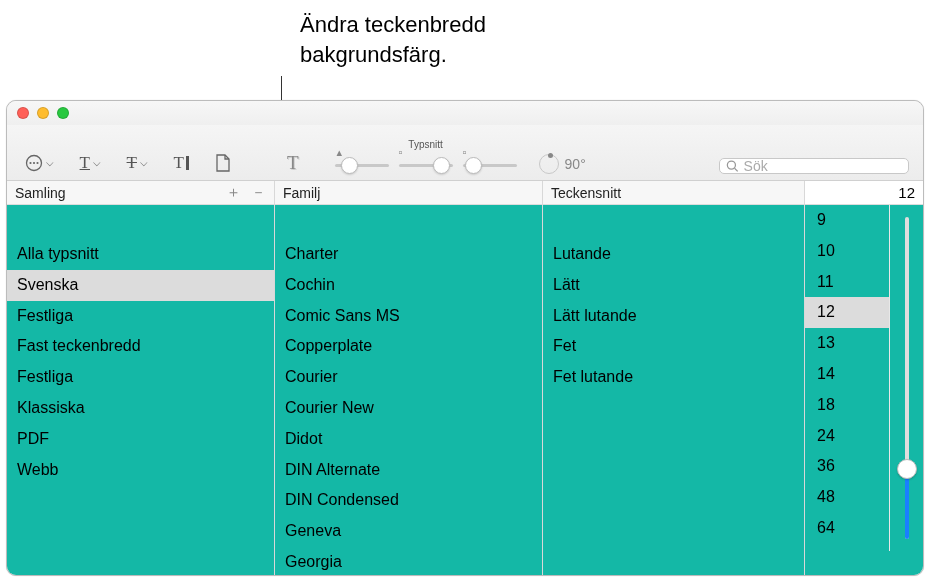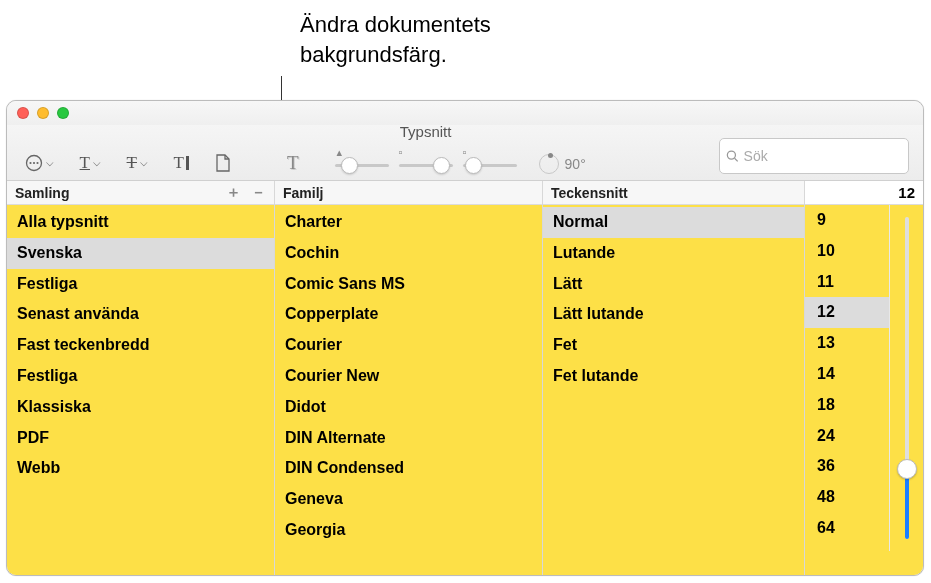--- a/index.html
+++ b/index.html
@@ -89,23 +89,23 @@
       align-items: center;
       gap: 18px;
     }
     .typsnitt-group {
       display: flex;
       flex-direction: column;
       align-items: center;
       margin-left: 20px;
     }
     .typsnitt-label {
-      font-size: 15px;
+      font-size: 10px;
       color: #555;
-      margin-bottom: 12px;
+      margin-bottom: 2px;
       text-align: center;
     }
     .sliders {
       display: flex;
       gap: 10px;
     }
     .slider {
       position: relative;
       width: 54px;
       height: 22px;
@@ -156,21 +156,21 @@
       top: -2px;
       left: 8px;
       width: 5px;
       height: 5px;
       background: #888;
       border-radius: 50%;
     }
     .search-box {
       margin-left: auto;
       width: 190px;
-      height: 36px;
+      height: 16px;
       background: #fff;
       border: 1px solid #c8c8c8;
       border-radius: 5px;
       display: flex;
       align-items: center;
       padding: 0 6px;
       gap: 5px;
     }
     .search-box input {
       border: none;
@@ -179,22 +179,21 @@
       width: 100%;
       color: #333;
       background: transparent;
     }
     .search-box input::placeholder {
       color: #aaa;
     }
     .columns {
       display: flex;
       height: calc(100% - 80px);
-      background: #fde047;
-      font-weight: bold;
+      background: #14b8a6;
     }
     .col {
       border-right: 1px solid #d8d8d8;
       overflow: hidden;
       display: flex;
       flex-direction: column;
     }
     .col-collection { width: 268px; }
     .col-family { width: 268px; }
     .col-typeface { width: 262px; }
@@ -214,20 +213,21 @@
       margin-left: auto;
       display: flex;
       gap: 10px;
       color: #888;
       font-size: 15px;
     }
     .list {
       flex: 1;
       overflow-y: auto;
       padding-top: 2px;
+      margin-top: 32px;
     }
     .list-item {
       padding: 3px 10px;
       font-size: 16px;
       color: #000;
       cursor: pointer;
       line-height: 1.55;
     }
     .list-item.selected {
       background: #dcdcdc;
@@ -287,21 +287,21 @@
       border-radius: 50%;
       box-shadow: 0 1px 2px rgba(0,0,0,0.2);
     }
     .icon-svg { display: inline-block; vertical-align: middle; }
     .strike { text-decoration: line-through; }
   </style>
 </head>
 <body>
 
 <div class="callout">
-  <div>Ändra dokumentets</div>
+  <div>Ändra teckenbredd</div>
   <div>bakgrundsfärg.</div>
 </div>
 <div class="callout-line"></div>
 
 <div class="window">
   <div class="titlebar">
     <div class="traffic-light tl-close"></div>
     <div class="traffic-light tl-min"></div>
     <div class="traffic-light tl-max"></div>
   </div>
@@ -382,21 +382,20 @@
         <span>Samling</span>
         <div class="hbtns">
           <span style="cursor:pointer;">＋</span>
           <span style="cursor:pointer;">－</span>
         </div>
       </div>
       <div class="list" id="list-collections">
           <div class="list-item">Alla typsnitt</div>
           <div class="list-item selected">Svenska</div>
           <div class="list-item">Festliga</div>
-          <div class="list-item">Senast använda</div>
           <div class="list-item">Fast teckenbredd</div>
           <div class="list-item">Festliga</div>
           <div class="list-item">Klassiska</div>
           <div class="list-item">PDF</div>
           <div class="list-item">Webb</div>
         </div>
     </div>
 
     <div class="col col-family">
       <div class="col-header">
@@ -415,21 +414,20 @@
           <div class="list-item">Geneva</div>
           <div class="list-item">Georgia</div>
         </div>
     </div>
 
     <div class="col col-typeface">
       <div class="col-header">
         <span>Teckensnitt</span>
       </div>
       <div class="list" id="list-typefaces">
-          <div class="list-item selected">Normal</div>
           <div class="list-item">Lutande</div>
           <div class="list-item">Lätt</div>
           <div class="list-item">Lätt lutande</div>
           <div class="list-item">Fet</div>
           <div class="list-item">Fet lutande</div>
         </div>
     </div>
 
     <div class="col col-size">
       <div class="size-input-header">

